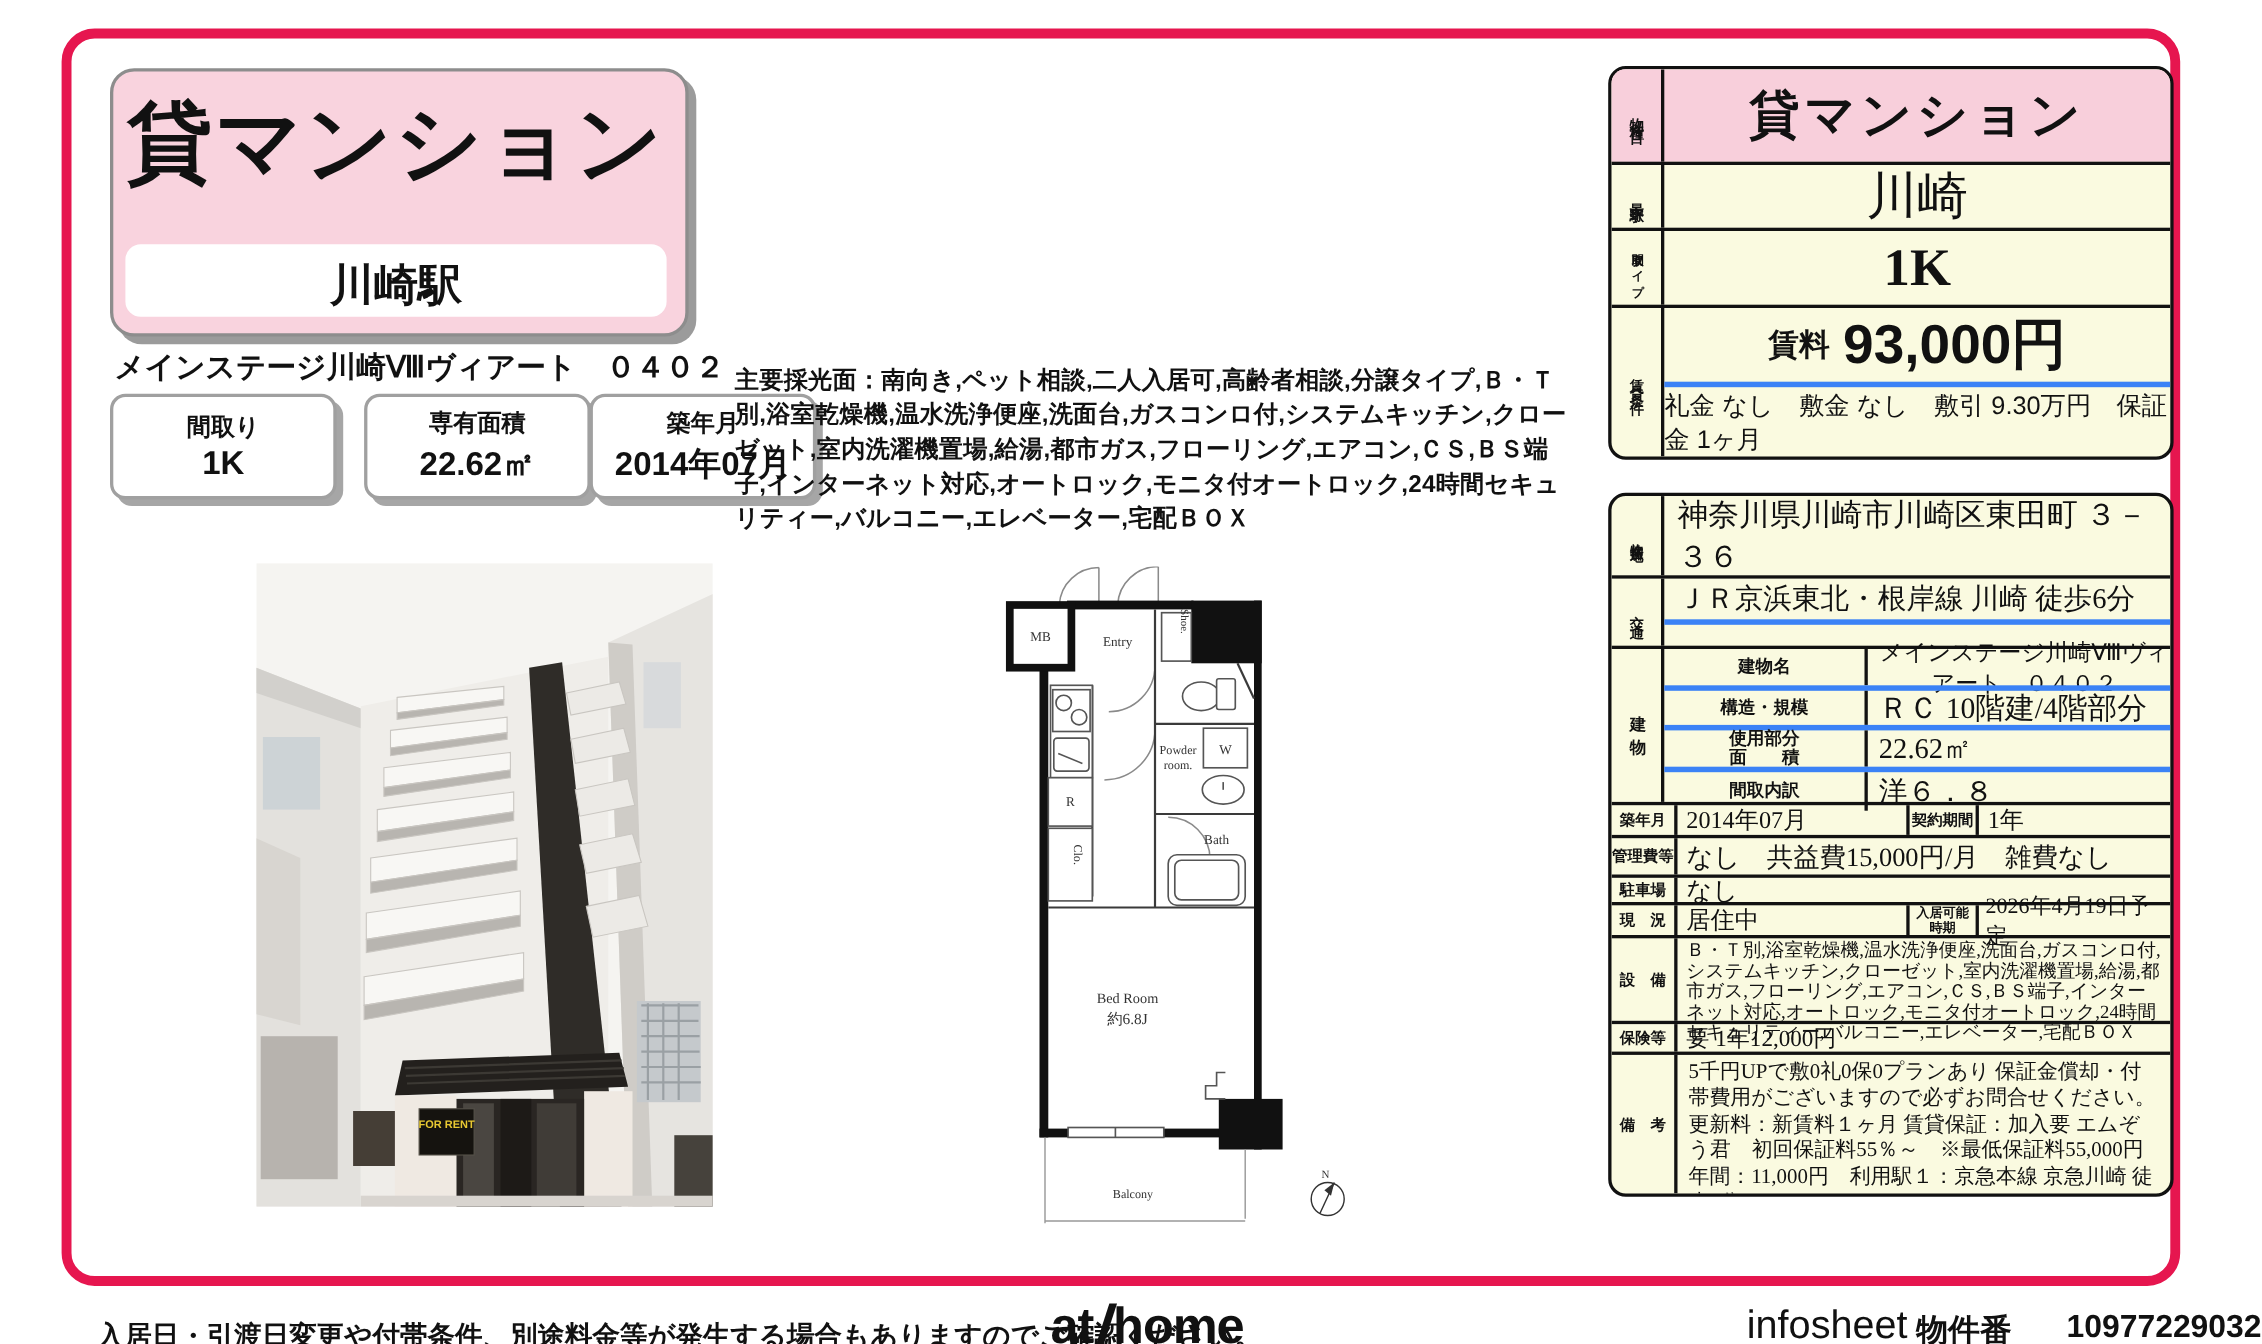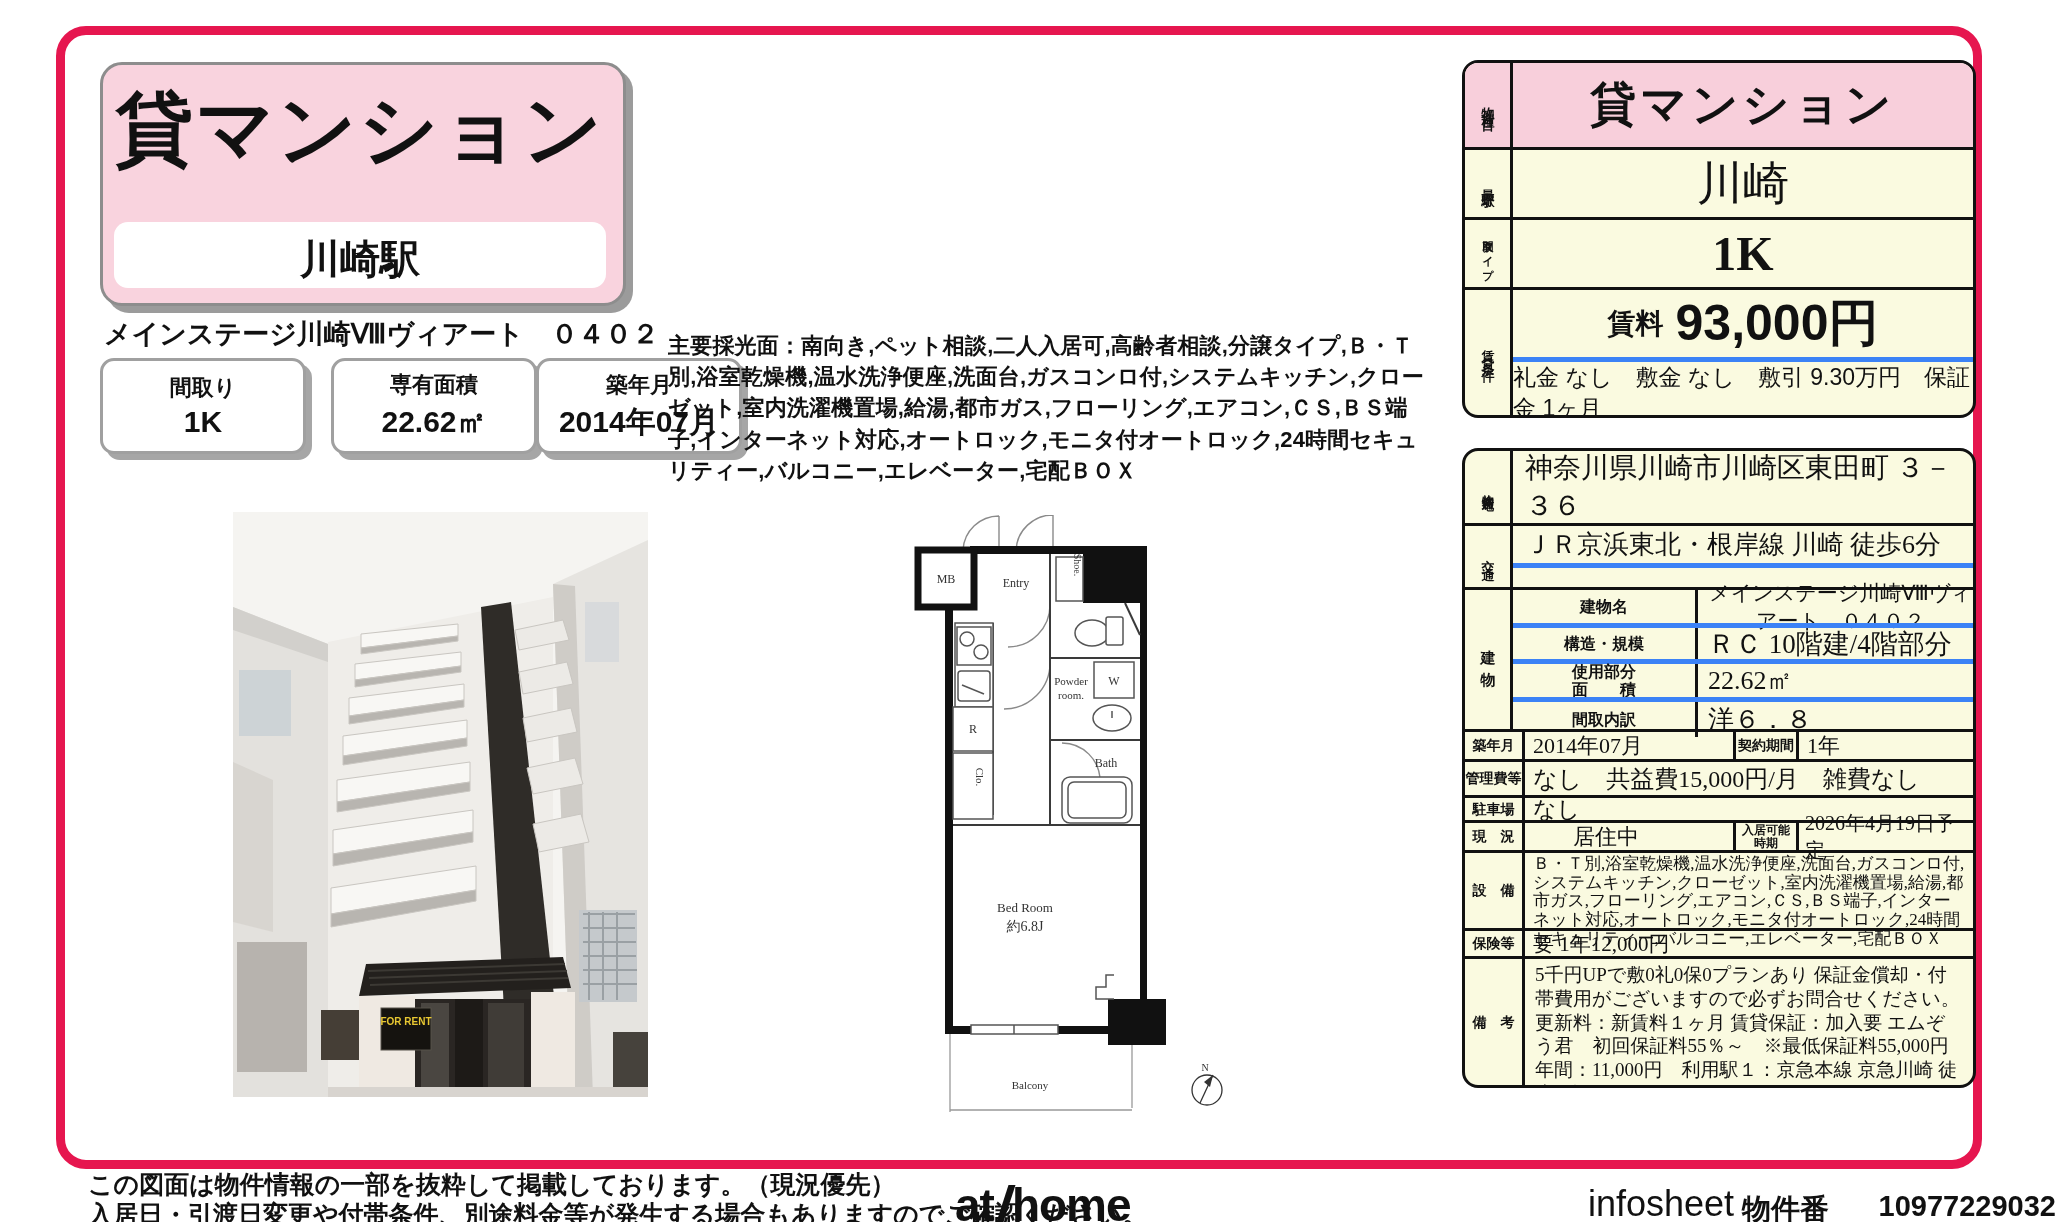--- a/index.html
+++ b/index.html
@@ -231,21 +231,21 @@
 
   <div class="tbl" style="left:1462px;top:60px;width:514px;height:358px;">
     <div class="trow first pink" style="height:84px;">
       <div class="lcol pink">
         <span class="vtext" style="letter-spacing:4px;">物件種目</span>
       </div>
       <div class="vcell center">
         <span style="font-size:46px;font-weight:bold;letter-spacing:4px;">貸マンション</span>
       </div>
     </div>
-    <div class="trow" style="height:70px;">
+    <div class="trow" style="height:60px;">
       <div class="lcol">
         <span class="vtext" style="letter-spacing:3px;">最寄駅</span>
       </div>
       <div class="vcell center">
         <span class="serif" style="font-size:46px;">川崎</span>
       </div>
     </div>
     <div class="trow" style="height:70px;">
       <div class="lcol">
         <span class="vtext" style="font-size:11px;letter-spacing:1px;">間取タイプ</span>
@@ -360,21 +360,21 @@
         </div>
       <div class="vcell" style="padding-left:8px;">
         <span class="serif" style="font-size:23px;">なし</span>
       </div>
     </div>
     <div class="trow" style="height:30px;">
       <div class="lcol2">
           <span class="hlabel">現　況</span>
         </div>
       <div class="vcell" style="flex:0 0 208px;padding-left:8px;">
-        <span class="serif" style="font-size:22px;margin-left:40px;">居住中</span>
+        <span class="serif" style="font-size:22px;">居住中</span>
       </div>
       <div class="sublab2" style="font-size:12px;">
         <span>入居可能</span>
           <span>時期</span>
       </div>
       <div class="vcell" style="padding-left:6px;">
         <span class="serif" style="font-size:20px;">2026年4月19日予定</span>
       </div>
     </div>
     <div class="trow" style="height:78px;">
@@ -396,21 +396,20 @@
     <div class="trow" style="flex:1;">
       <div class="lcol2">
           <span class="hlabel">備　考</span>
         </div>
       <div class="vcell" style="padding:4px 10px;align-items:flex-start;">
         <span class="serif" style="font-size:19px;line-height:1.25;">5千円UPで敷0礼0保0プランあり 保証金償却・付帯費用がございますので必ずお問合せください。　更新料：新賃料１ヶ月 賃貸保証：加入要 エムぞう君　初回保証料55％～　※最低保証料55,000円　　年間：11,000円　利用駅１：京急本線 京急川崎 徒歩7分</span>
       </div>
     </div>
   </div>
 
-  <div id="disc1" class="abs">この図面は物件情報の一部を抜粋して掲載しております。（現況優先）</div>
   <div id="disc2" class="abs">入居日・引渡日変更や付帯条件、別途料金等が発生する場合もありますのでご確認ください。</div>
   <div id="logo" class="abs">
     <span>at</span>
     <span class="slash"></span>
     <span>home</span>
   </div>
   <div id="infosheet" class="abs">infosheet</div>
   <div id="propnum" class="abs">
     <span>物件番号</span>
     <span>10977229032</span>

